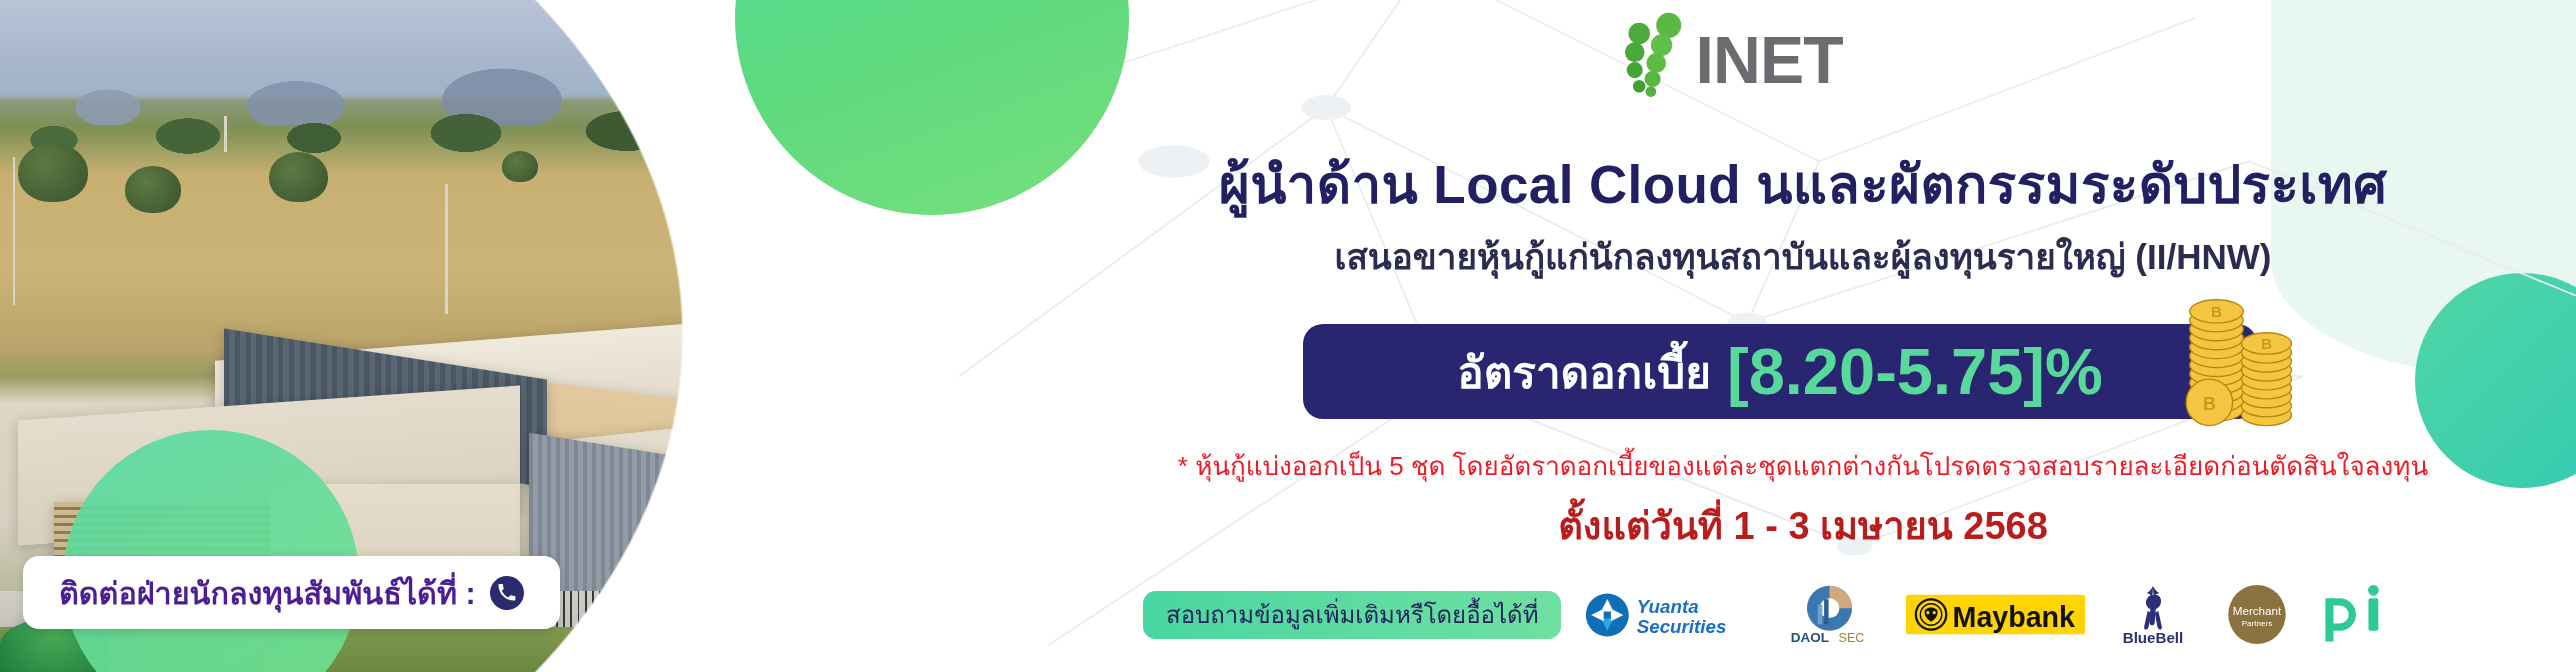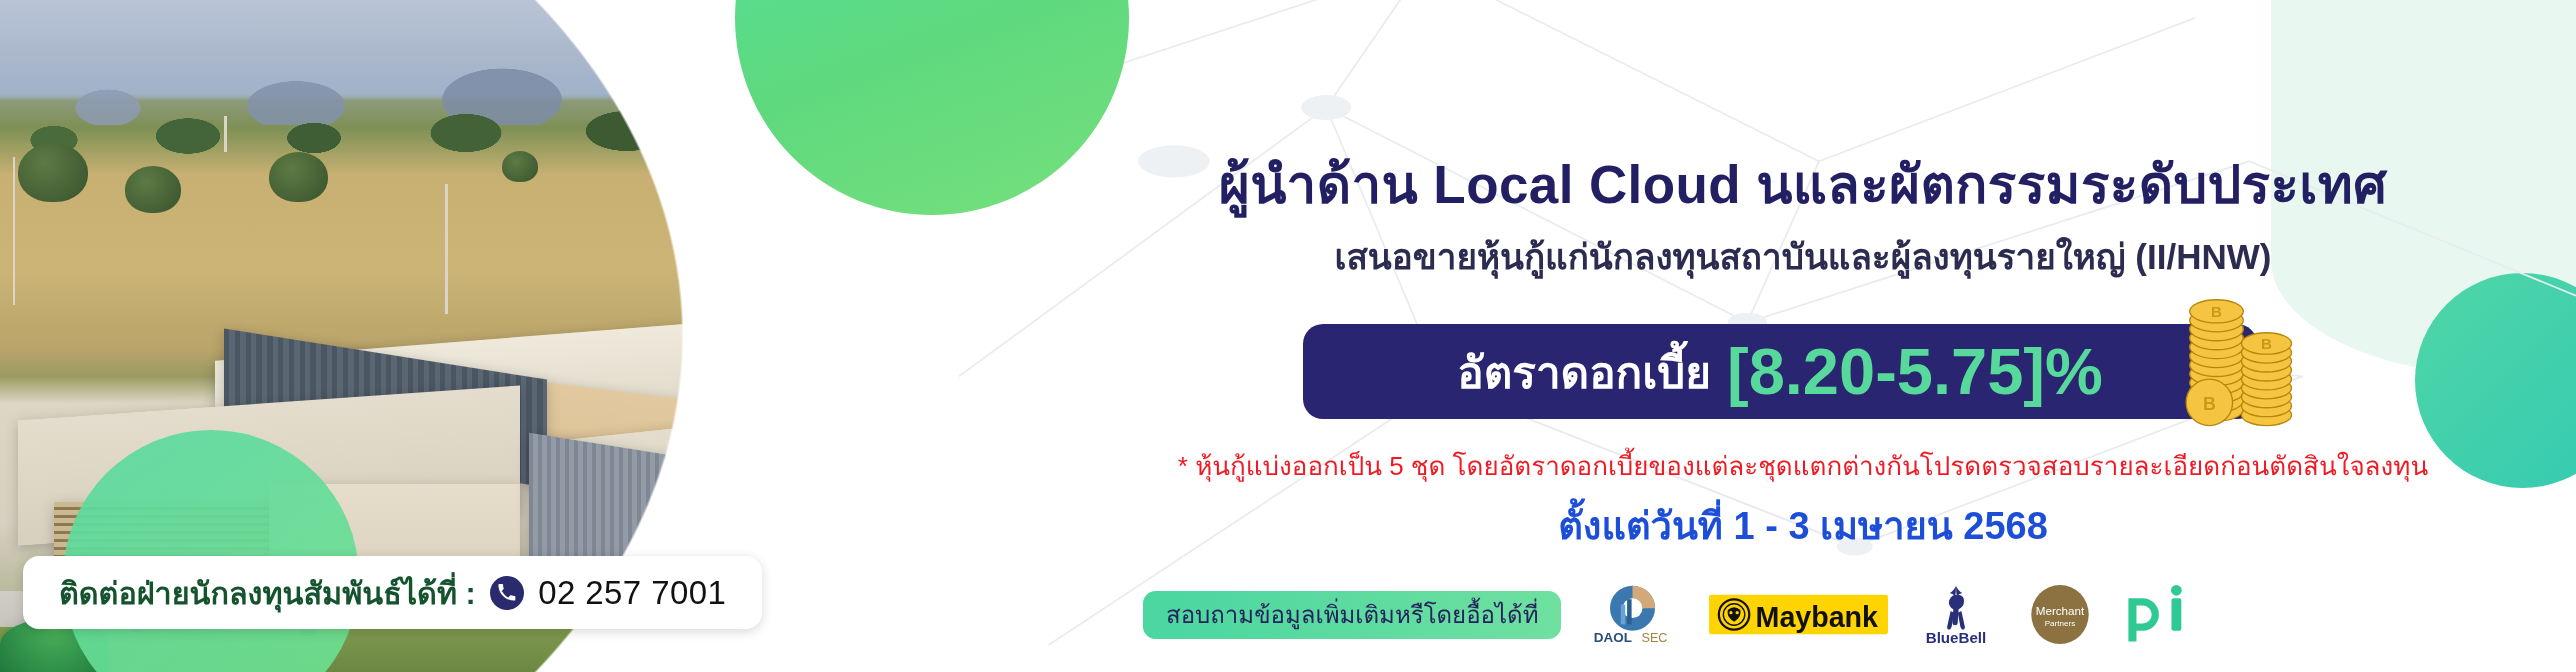--- a/index.html
+++ b/index.html
@@ -122,21 +122,21 @@
 
   
   .contact-card {
     position:absolute; left:23px; top:556px;
     height:73px; padding:0 36px;
     display:flex; align-items:center; gap:14.3px;
     background:#ffffff;
     border-radius:16px;
     box-shadow:0 2.7px 10.8px rgba(0,0,0,.15);
   }
-  .contact-text { font-size:30.5px; color:#14532d; font-weight:700; white-space:nowrap; }
+  .contact-text { font-size:30.5px; color:#4c1d95; font-weight:700; white-space:nowrap; }
   .phone-badge {
     width:34px; height:34px; border-radius:50%;
     background:#2a2a6e; display:flex; align-items:center; justify-content:center;
     flex:0 0 auto;
   }
   .phone-badge svg { width:19px; height:19px; fill:#fff; }
   .contact-number { font-size:33px; color:#111; font-weight:400; white-space:nowrap; letter-spacing:0.4px; }
 
   
   .content {
@@ -176,21 +176,21 @@
   .coins svg { width:100%; height:100%; }
 
   .footnote {
     position:absolute; left:0; top:445px; width:100%;
     text-align:center;
     font-size:26px; color:#ee1b24; white-space:nowrap;
   }
   .dateline {
     position:absolute; left:0; top:495px; width:100%;
     text-align:center;
-    font-size:38px; font-weight:700; color:#1d4ed8; white-space:nowrap;
+    font-size:38px; font-weight:700; color:#b91c1c; white-space:nowrap;
   }
 
   
   .footer-row {
     position:absolute; left:0; top:582px; width:100%;
     display:flex; align-items:center; gap:21.5px; padding-left:113px;
   }
   .cta-btn {
     height:48px; padding:0 23px;
     display:flex; align-items:center; justify-content:center;
@@ -280,25 +280,40 @@
   <div class="circle-topgreen"></div>
   <div class="circle-bottomgreen"></div>
 
   <div class="contact-card">
     <span class="contact-text">ติดต่อฝ่ายนักลงทุนสัมพันธ์ได้ที่ :</span>
     <span class="phone-badge">
       <svg viewBox="0 0 24 24">
           <path d="M6.6 10.8c1.7 3.3 4.3 5.9 7.6 7.6l2.5-2.5c.3-.3.8-.4 1.2-.3 1.3.4 2.7.7 4.1.7.7 0 1.2.6 1.2 1.2V21c0 .7-.6 1.2-1.2 1.2C10.6 22.2 1.8 13.4 1.8 2.5 1.8 1.9 2.4 1.3 3 1.3h3.5c.7 0 1.2.6 1.2 1.2 0 1.4.2 2.8.7 4.1.1.4 0 .9-.3 1.2l-2.5 3z"></path>
         </svg>
     </span>
-    <span class="contact-number">02 257 7001</span>
   </div>
 
   <div class="content">
 
+    <div class="logo">
+      <svg viewBox="0 0 380 96">
+        <g>
+          <circle cx="88" cy="16" r="14" fill="#5ab843"></circle>
+          <circle cx="55" cy="25" r="12" fill="#4daa3c"></circle>
+          <circle cx="80" cy="38" r="12" fill="#61c04a"></circle>
+          <circle cx="50" cy="46" r="11" fill="#4aa83a"></circle>
+          <circle cx="74" cy="58" r="11" fill="#5cbc44"></circle>
+          <circle cx="50" cy="66" r="9" fill="#47a437"></circle>
+          <circle cx="70" cy="76" r="9" fill="#58b742"></circle>
+          <circle cx="55" cy="84" r="7" fill="#44a035"></circle>
+          <circle cx="68" cy="90" r="6" fill="#53b23f"></circle>
+        </g>
+        <text x="118" y="80" font-family="Liberation Sans, sans-serif" font-size="74" font-weight="700" fill="#6a6c70" letter-spacing="-1">INET</text>
+      </svg>
+    </div>
 
     <div class="headline">ผู้นำด้าน Local Cloud นและผัตกรรมระดับประเทศ</div>
     <div class="subhead">เสนอขายหุ้นกู้แก่นักลงทุนสถาบันและผู้ลงทุนรายใหญ่ (II/HNW)</div>
 
     <div class="rate-box">
       <span class="rate-label">อัตราดอกเบี้ย</span>
       <span class="rate-value">[8.20-5.75]%</span>
       <span class="coins">
         <svg viewBox="0 0 140 150">
           <g stroke="#b8860b" stroke-width="1.5">
@@ -335,20 +350,33 @@
     </div>
 
     <div class="footnote">* หุ้นกู้แบ่งออกเป็น 5 ชุด โดยอัตราดอกเบี้ยของแต่ละชุดแตกต่างกันโปรดตรวจสอบรายละเอียดก่อนตัดสินใจลงทุน</div>
     <div class="dateline">ตั้งแต่วันที่ 1 - 3 เมษายน 2568</div>
 
     <div class="footer-row">
       <button class="cta-btn">สอบถามข้อมูลเพิ่มเติมหรืโดยอื้อได้ที่</button>
 
       <div class="partners">
 
+        <div class="partner">
+          <svg width="170" height="50" viewBox="0 0 190 56">
+            <g>
+              <circle cx="27" cy="28" r="24" fill="#0e6fb8"></circle>
+              <path d="M27 10 L34 24 L20 24 Z" fill="#fff"></path>
+              <path d="M27 46 L20 32 L34 32 Z" fill="#2aa9e0"></path>
+              <path d="M9 28 L23 21 L23 35 Z" fill="#fff"></path>
+              <path d="M45 28 L31 21 L31 35 Z" fill="#fff"></path>
+            </g>
+            <text x="60" y="26" font-family="Liberation Sans, sans-serif" font-size="21" font-style="italic" font-weight="700" fill="#1a6fc4">Yuanta</text>
+            <text x="60" y="48" font-family="Liberation Sans, sans-serif" font-size="21" font-style="italic" font-weight="700" fill="#1a6fc4">Securities</text>
+          </svg>
+        </div>
 
         <div class="partner">
           <svg width="99" height="63" viewBox="0 0 110 70">
             <g>
               <circle cx="55" cy="28" r="25" fill="#3b78b0"></circle>
               <path d="M55 28 L55 3 A25 25 0 0 1 80 28 Z" fill="#d4a97a"></path>
               <circle cx="55" cy="28" r="11" fill="#fff"></circle>
               <rect x="42" y="24" width="5" height="22" fill="#6aa3d6"></rect>
               <rect x="49" y="18" width="5" height="28" fill="#2a5f93"></rect>
             </g>

